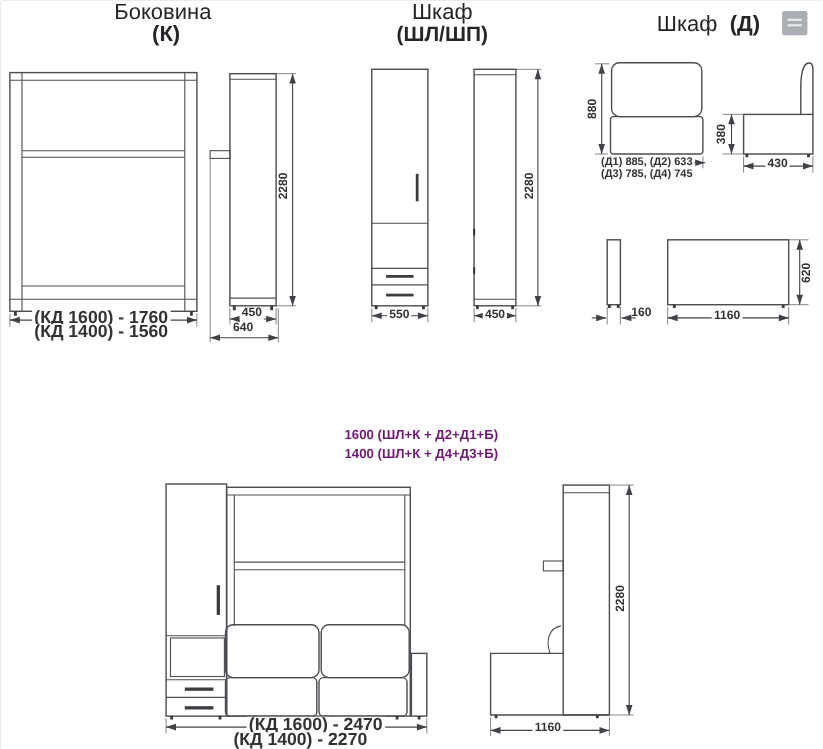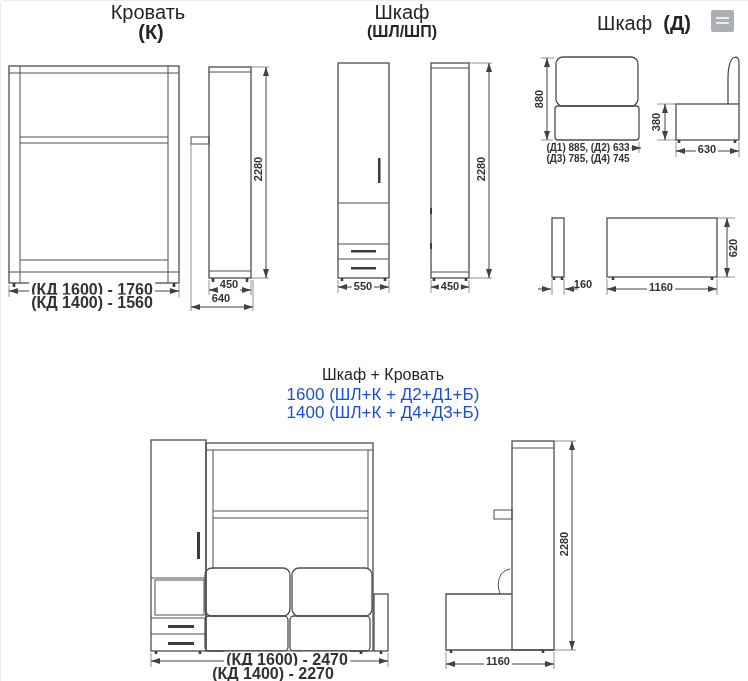--- a/index.html
+++ b/index.html
@@ -16,21 +16,21 @@
   
   .lbl{position:absolute;transform:translate(-50%,-50%);white-space:nowrap;
        color:#303234;font-weight:bold;font-size:11px;line-height:1.05}
   .rot{transform:translate(-50%,-50%) rotate(-90deg)}
   .bgw{background:#ffffff;padding:0 2px}
   .big{font-size:16px}
   .sm{font-size:10px}
   .title{font-weight:normal;font-size:20px;color:#232528}
   .code{font-weight:bold}
   .h2{font-size:16px;font-weight:normal;color:#232528}
-  .h2b{font-size:17px;font-weight:normal;color:#1d4ed8}
+  .h2b{font-size:12px;font-weight:bold;color:#701a75}
   
   .wm{position:absolute;left:710px;top:9px;width:23px;height:22px;background:#abaeb3;border-radius:2px}
   .wm i{position:absolute;left:5px;width:13px;height:2px;background:#e8eaec}
   .wm i.r1{top:7px}.wm i.r2{top:12px}
 </style>
 </head>
 <body>
 
 <div class="canvas">
 
@@ -198,48 +198,47 @@
       <line class="wit" x1="553" y1="649" x2="575" y2="649"></line>
       <line class="dim" x1="571" y1="440" x2="571" y2="649" marker-start="url(#aS)" marker-end="url(#aE)"></line>
     </g>
   </svg>
 
   <div class="wm">
       <i class="r1"></i>
       <i class="r2"></i>
     </div>
 
-  <span class="lbl title" style="left:147px;top:11px">Кровать</span>
+  <span class="lbl title" style="left:147px;top:11px">Боковина</span>
   <span class="lbl title code" style="left:150px;top:31px">(К)</span>
 
   <span class="lbl title" style="left:401px;top:11px">Шкаф</span>
-  <span class="lbl title code" style="left:401px;top:31px;font-size:16px">(ШЛ/ШП)</span>
+  <span class="lbl title code" style="left:401px;top:31px;font-size:19px">(ШЛ/ШП)</span>
 
   <span class="lbl title" style="left:643px;top:22px"><span>Шкаф</span>&nbsp;&nbsp;<span class="code">(Д)</span></span>
 
 
-  <span class="lbl h2" style="left:382px;top:374px">Шкаф + Кровать</span>
   <span class="lbl h2b" style="left:382px;top:394px">1600 (ШЛ+К + Д2+Д1+Б)</span>
   <span class="lbl h2b" style="left:382px;top:412px">1400 (ШЛ+К + Д4+Д3+Б)</span>
 
   <span class="lbl big bgw" style="left:91px;top:289px">(КД 1600) - 1760</span>
   <span class="lbl big bgw" style="left:91px;top:302px">(КД 1400) - 1560</span>
   <span class="lbl bgw" style="left:228px;top:284px">450</span>
   <span class="lbl bgw" style="left:220px;top:298px">640</span>
   <span class="lbl rot" style="left:258px;top:168px">2280</span>
 
   <span class="lbl bgw" style="left:362px;top:286px">550</span>
   <span class="lbl bgw" style="left:449px;top:286px">450</span>
   <span class="lbl rot" style="left:481px;top:168px">2280</span>
 
   <span class="lbl rot" style="left:539px;top:98px">880</span>
   <span class="lbl sm bgw" style="left:587px;top:147px">(Д1) 885, (Д2) 633</span>
   <span class="lbl sm bgw" style="left:587px;top:158px">(Д3) 785, (Д4) 745</span>
   <span class="lbl rot" style="left:656px;top:121px">380</span>
-  <span class="lbl bgw" style="left:706px;top:149px">630</span>
+  <span class="lbl bgw" style="left:706px;top:149px">430</span>
 
   <span class="lbl" style="left:582px;top:284px">160</span>
   <span class="lbl bgw" style="left:660px;top:287px">1160</span>
   <span class="lbl rot" style="left:733px;top:247px">620</span>
 
   <span class="lbl big bgw" style="left:286px;top:659px">(КД 1600) - 2470</span>
   <span class="lbl big bgw" style="left:272px;top:673px">(КД 1400) - 2270</span>
   <span class="lbl bgw" style="left:497px;top:661px">1160</span>
   <span class="lbl rot" style="left:564px;top:543px">2280</span>
 

